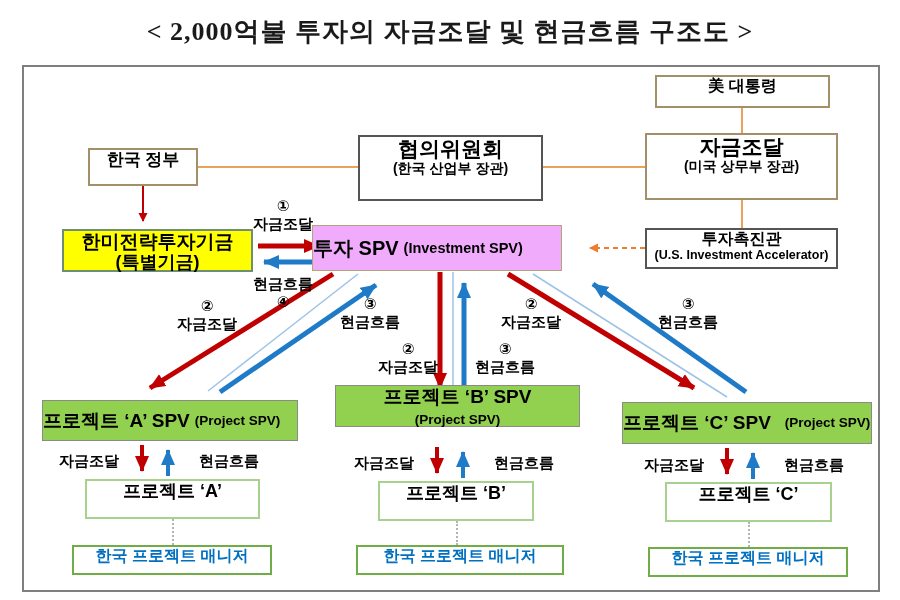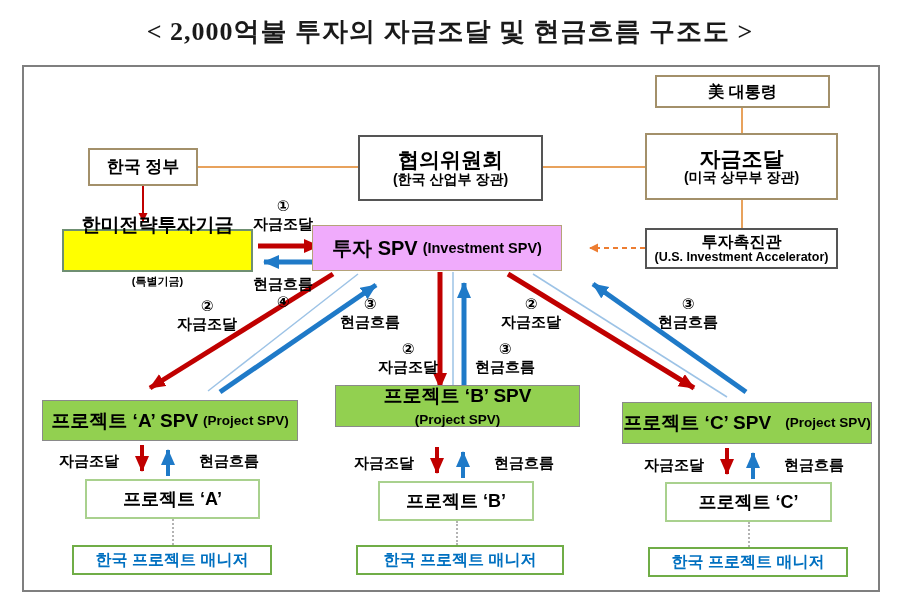--- a/index.html
+++ b/index.html
@@ -3,40 +3,40 @@
 <meta charset="utf-8">
 <style>
   html,body{margin:0;padding:0;background:#ffffff;}
   .page{position:relative;width:900px;height:600px;background:#ffffff;overflow:hidden;
         font-family:"Liberation Sans","DejaVu Sans",sans-serif;padding-left:28px;}
   .title{position:absolute;left:0;top:14px;width:900px;text-align:center;
          font-family:"Liberation Serif","DejaVu Serif",serif;font-size:26px;font-weight:600;
          letter-spacing:1px;color:#1a1a1a;}
   .frame{position:absolute;left:22px;top:65px;width:854px;height:523px;
          border:2px solid #7f7f7f;background:transparent;}
-  .box{position:absolute;display:flex;flex-direction:column;align-items:center;justify-content:center;
+  .box{position:absolute;display:flex;flex-direction:column;align-items:center;justify-content:flex-start;
        background:#ffffff;color:#000;text-align:center;line-height:1.12;box-sizing:border-box;}
   .b-tan{border:2px solid #a3906a;}
   .b-dark{border:2px solid #555555;}
   .main{font-weight:700;}
   .sub{font-weight:700;}
   .korea-gov{left:88px;top:148px;width:110px;height:38px;font-size:17px;}
   .consult{left:358px;top:135px;width:185px;height:66px;}
   .consult .main{font-size:21px;}
   .consult .sub{font-size:14px;}
   .uspres{left:655px;top:75px;width:175px;height:33px;font-size:16px;}
   .invcomm{left:645px;top:133px;width:193px;height:67px;}
   .invcomm .main{font-size:21px;}
   .invcomm .sub{font-size:14px;}
   .accel{left:645px;top:228px;width:193px;height:41px;}
   .accel .main{font-size:16px;}
   .accel .sub{font-size:12.5px;}
   .fund{left:62px;top:229px;width:191px;height:43px;background:#ffff00;border:2px solid #6f8f72;}
   .fund .main{font-size:19px;}
-  .fund .sub{font-size:11px;margin-top:40px;}
+  .fund .sub{font-size:18px;}
   .invspv{left:312px;top:225px;width:250px;height:46px;background:#f0abfc;border:1px solid #b5a379;
           flex-direction:row;gap:5px;}
   .invspv .main{font-size:20px;}
   .invspv .sub{font-size:14.5px;}
   .gspv{background:#92d050;border:1px solid #8a8a8a;flex-direction:row;gap:5px;}
   .gspv .main{font-size:19px;}
   .gspv .sub{font-size:13.5px;}
   .gspv-a{left:42px;top:400px;width:256px;height:41px;}
   .gspv-b{left:335px;top:385px;width:245px;height:42px;flex-direction:column;}
   .gspv-c{left:622px;top:402px;width:250px;height:42px;gap:14px;}

